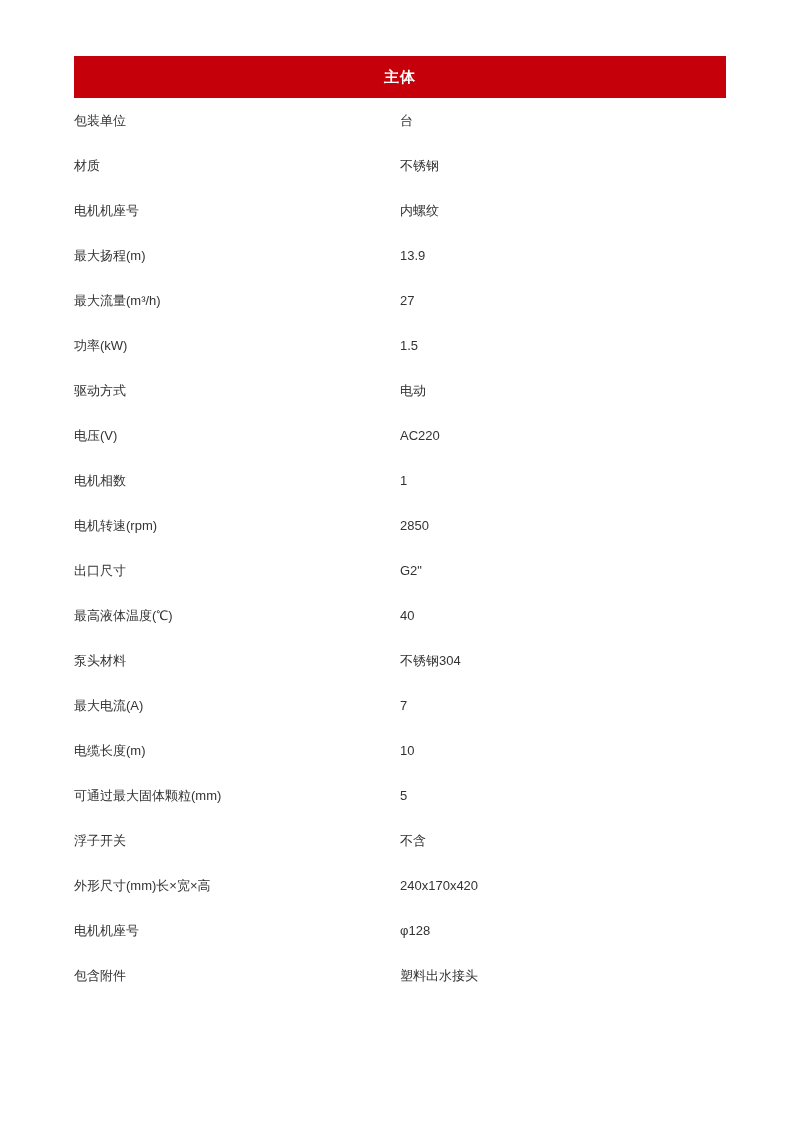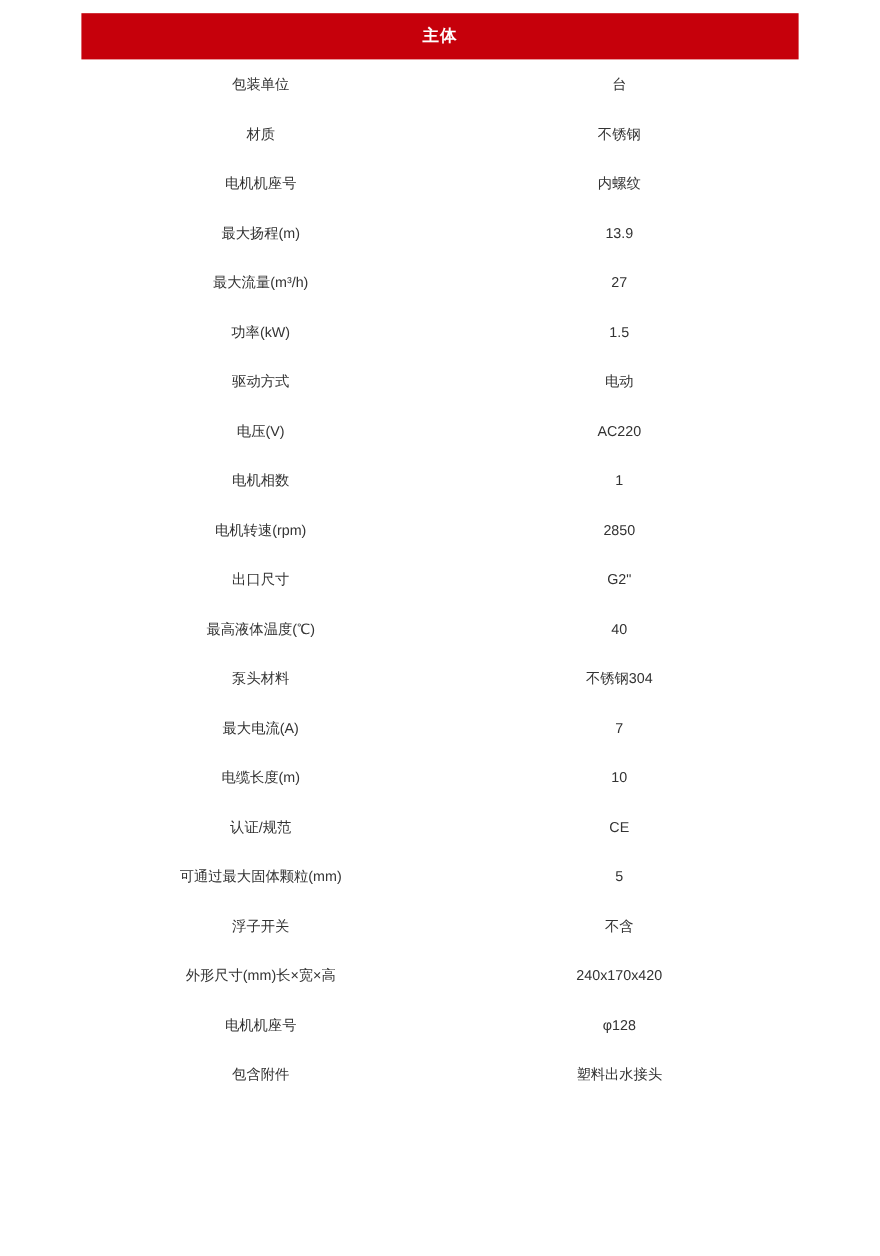--- a/index.html
+++ b/index.html
@@ -11,20 +11,21 @@
     width: 800px;
     height: 1142px;
     font-family: "Liberation Sans", sans-serif;
     color: #333333;
     -webkit-font-smoothing: antialiased;
   }
   .spec-wrap {
     width: 800px;
     box-sizing: border-box;
     padding: 12px 0 0 0;
+    margin-top: 44px;
   }
   .spec-header {
     width: 652px;
     margin: 0 auto;
     background: #c6000b;
     color: #ffffff;
     text-align: center;
     font-size: 15px;
     font-weight: bold;
     letter-spacing: 1px;
@@ -35,21 +36,20 @@
     width: 652px;
     margin: 0 auto;
     border-collapse: collapse;
     table-layout: fixed;
   }
   .spec-table tr {
     height: 45px;
   }
   .spec-table td {
     font-size: 13px;
-    text-align: center;
     vertical-align: middle;
     color: #333333;
     padding: 0;
     line-height: 1.5;
   }
   .spec-table td.label {
     width: 326px;
     color: #333333;
   }
   .spec-table td.value {
@@ -120,24 +120,20 @@
       </tr>
       <tr>
         <td class="label">最大电流(A)</td>
         <td class="value">7</td>
       </tr>
       <tr>
         <td class="label">电缆长度(m)</td>
         <td class="value">10</td>
       </tr>
       <tr>
-        <td class="label">认证/规范</td>
-        <td class="value">CE</td>
-      </tr>
-      <tr>
         <td class="label">可通过最大固体颗粒(mm)</td>
         <td class="value">5</td>
       </tr>
       <tr>
         <td class="label">浮子开关</td>
         <td class="value">不含</td>
       </tr>
       <tr>
         <td class="label">外形尺寸(mm)长×宽×高</td>
         <td class="value">240x170x420</td>

